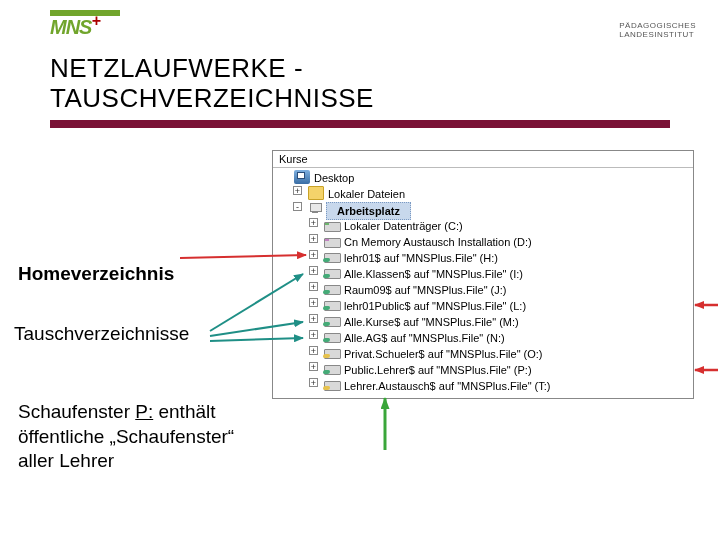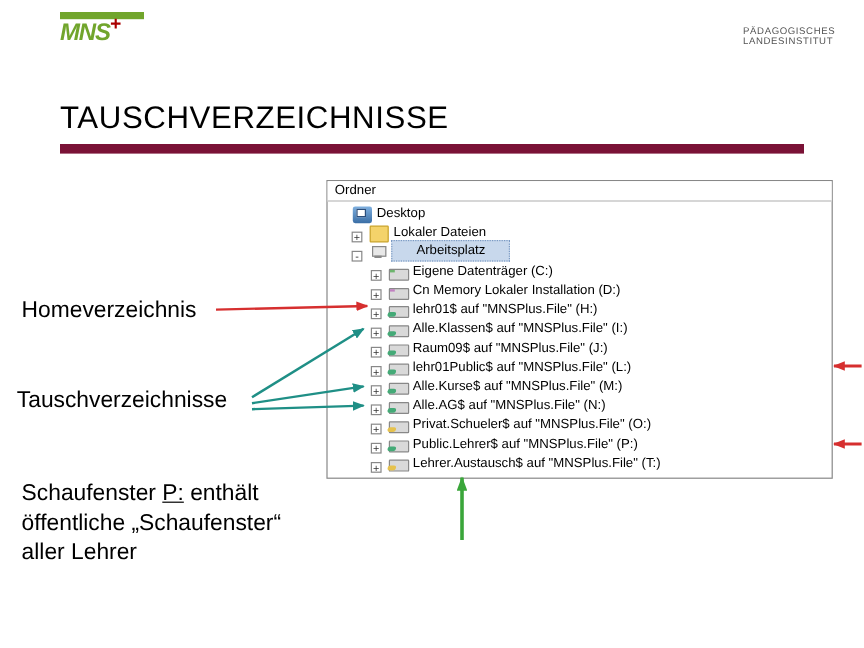--- a/index.html
+++ b/index.html
@@ -14,44 +14,44 @@
   .coat { width:18px; height:22px; margin-right:6px; }
   .coat svg { width:18px; height:22px; display:block; }
   .rp-text { font-family: "Times New Roman", serif; font-size:16px; }
   .rp-sub { font-size:8px; letter-spacing:0.5px; color:#555; margin-top:2px; margin-left:8px; line-height:1.1;padding-left:48px; }
   .title-block { position:absolute; top:54px; left:50px; }
   .title-block h1 { margin:0; font-size:26px; font-weight:400; letter-spacing:0.5px; line-height:1.15; }
   .underline { position:absolute; top:120px; left:50px; width:620px; height:8px; background:#7a1236; }
   .tree { position:absolute; top:150px; left:272px; width:420px; font-family: Tahoma, Arial, sans-serif; font-size:11px; color:#000; border:1px solid #888; background:#fff; }
   .tree-header { background:#fff; border-bottom:1px solid #bbb; padding:2px 6px; font-size:11px; }
   .tree ul { list-style:none; margin:0; padding:2px 0 4px 6px; }
-  .tree li { display:flex; align-items:flex-end; height:16px; line-height:16px; white-space:nowrap; }
+  .tree li { display:flex; align-items:flex-start; height:16px; line-height:16px; white-space:nowrap; }
   .node-label { }
   .indent1 { padding-left:14px; }
   .indent2 { padding-left:30px; }
   .expander { display:inline-block; width:9px; height:9px; border:1px solid #888; margin-right:6px; font-size:9px; line-height:8px; text-align:center; color:#333; background:#fff; box-sizing:border-box; }
   .blank-exp { display:inline-block; width:9px; height:9px; margin-right:6px; }
   .ic { display:inline-block; width:16px; height:14px; margin-right:4px; }
   .ic-desktop { background: linear-gradient(#7fb0e0,#3a6ea5); border-radius:2px; position:relative; }
   .ic-desktop::after { content:""; position:absolute; left:3px; top:2px; width:6px; height:5px; background:#fff; border:1px solid #2a4d7a; }
   .ic-folder { background:#f4d36a; border:1px solid #c9a227; border-radius:1px; box-sizing:border-box; }
   .ic-arbeitsplatz { position:relative; }
   .ic-arbeitsplatz::before { content:""; position:absolute; left:2px; top:1px; width:10px; height:7px; background:#e8e8e8; border:1px solid #888; }
   .ic-arbeitsplatz::after { content:""; position:absolute; left:4px; top:9px; width:6px; height:2px; background:#888; }
   .ic-disk { position:relative; }
   .ic-disk::before { content:""; position:absolute; left:0; top:4px; width:15px; height:8px; background:#d9d9d9; border:1px solid #888; border-radius:1px; }
   .ic-disk::after { content:""; position:absolute; left:1px; top:5px; width:4px; height:2px; background:#6db56d; }
   .ic-cd::after { background:#c080c0; }
   .ic-net { position:relative; }
   .ic-net::before { content:""; position:absolute; left:0; top:3px; width:15px; height:8px; background:#d9d9d9; border:1px solid #888; border-radius:1px; }
   .ic-net::after { content:""; position:absolute; left:-1px; top:8px; width:7px; height:4px; background:#4a7; border-radius:2px; transform: skewX(-10deg); }
   .ic-netY::after { background:#e6c24d; }
-  li.selected .node-label { background:#c8d8ec; border:1px dotted #7a99c2; padding:0 20px; margin-left:-2px; }
+  li.selected .node-label { background:#c8d8ec; border:1px dotted #7a99c2; padding:0 10px; margin-left:-2px;font-weight:bold; }
   .annot { position:absolute; font-size:19px; line-height:1.3; }
-  .annot1 { top:247px; left:18px; }
+  .annot1 { top:262px; left:18px;font-weight:bold; }
   .annot2 { top:322px; left:14px; }
   .annot3 { top:400px; left:18px; width:250px; }
   .annot3 .u { text-decoration: underline; }
   svg.arrows { position:absolute; top:0; left:0; width:720px; height:540px; pointer-events:none; }
 </style>
 </head>
 <body>
 
 <div class="slide">
 
@@ -61,53 +61,53 @@
       <span class="base">MNS</span><span class="plus">+</span>
     </div>
     <div class="rp">
       <div class="rp-sub">PÄDAGOGISCHES</div>
       <div class="rp-sub" style="margin-top:0">LANDESINSTITUT</div>
     </div>
   </div>
 
   <div class="title-block">
     <h1>
-      <br>
+      <span>NETZLAUFWERKE -</span><br>
       <span>TAUSCHVERZEICHNISSE</span>
     </h1>
   </div>
   <div class="underline"></div>
 
   <div class="tree">
-    <div class="tree-header">Ordner</div>
+    <div class="tree-header">Kurse</div>
     <ul id="tree-root">
         <li class="indent0">
           <span class="blank-exp"></span>
           <span class="ic ic-desktop"></span>
           <span class="node-label">Desktop</span>
         </li>
         <li class="indent1">
           <span class="expander">+</span>
           <span class="ic ic-folder"></span>
           <span class="node-label">Lokaler Dateien</span>
         </li>
         <li class="indent1 selected">
           <span class="expander">-</span>
           <span class="ic ic-arbeitsplatz"></span>
           <span class="node-label">Arbeitsplatz</span>
         </li>
         <li class="indent2">
           <span class="expander">+</span>
           <span class="ic ic-disk"></span>
-          <span class="node-label">Eigene Datenträger (C:)</span>
+          <span class="node-label">Lokaler Datenträger (C:)</span>
         </li>
         <li class="indent2">
           <span class="expander">+</span>
           <span class="ic ic-disk ic-cd"></span>
-          <span class="node-label">Cn Memory Lokaler Installation (D:)</span>
+          <span class="node-label">Cn Memory Austausch Installation (D:)</span>
         </li>
         <li class="indent2">
           <span class="expander">+</span>
           <span class="ic ic-net"></span>
           <span class="node-label">lehr01$ auf "MNSPlus.File" (H:)</span>
         </li>
         <li class="indent2">
           <span class="expander">+</span>
           <span class="ic ic-net"></span>
           <span class="node-label">Alle.Klassen$ auf "MNSPlus.File" (I:)</span>

